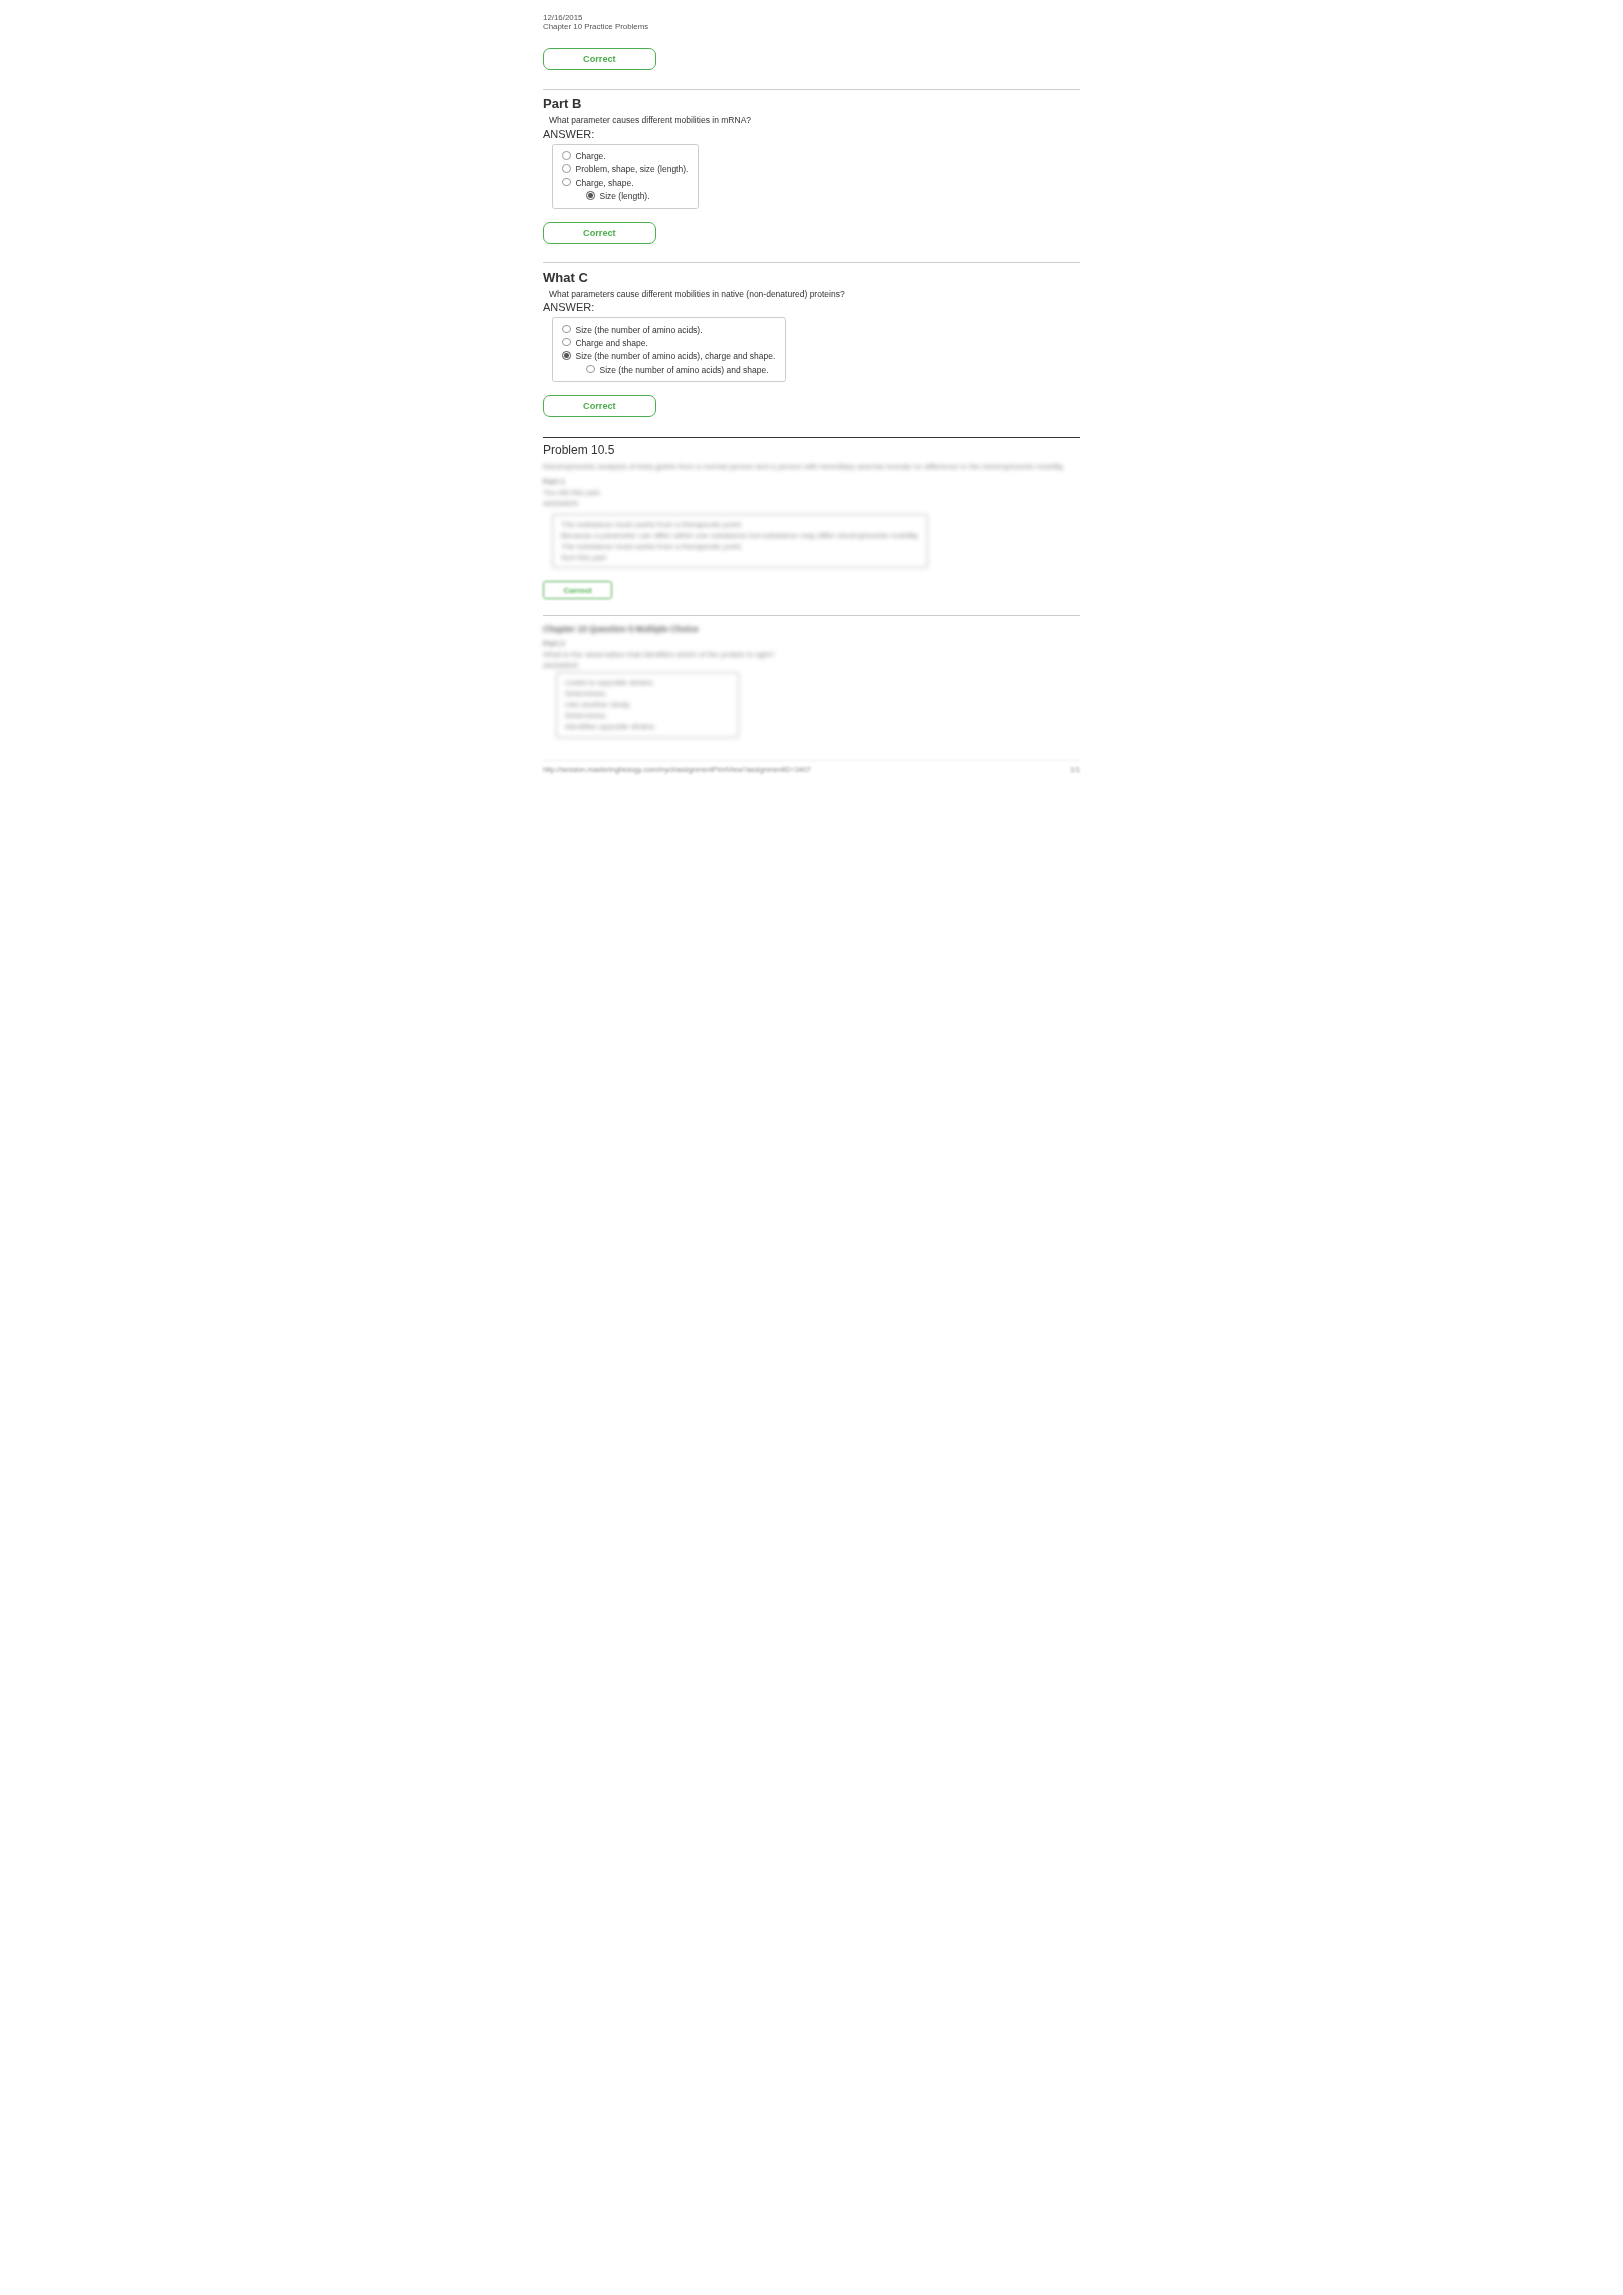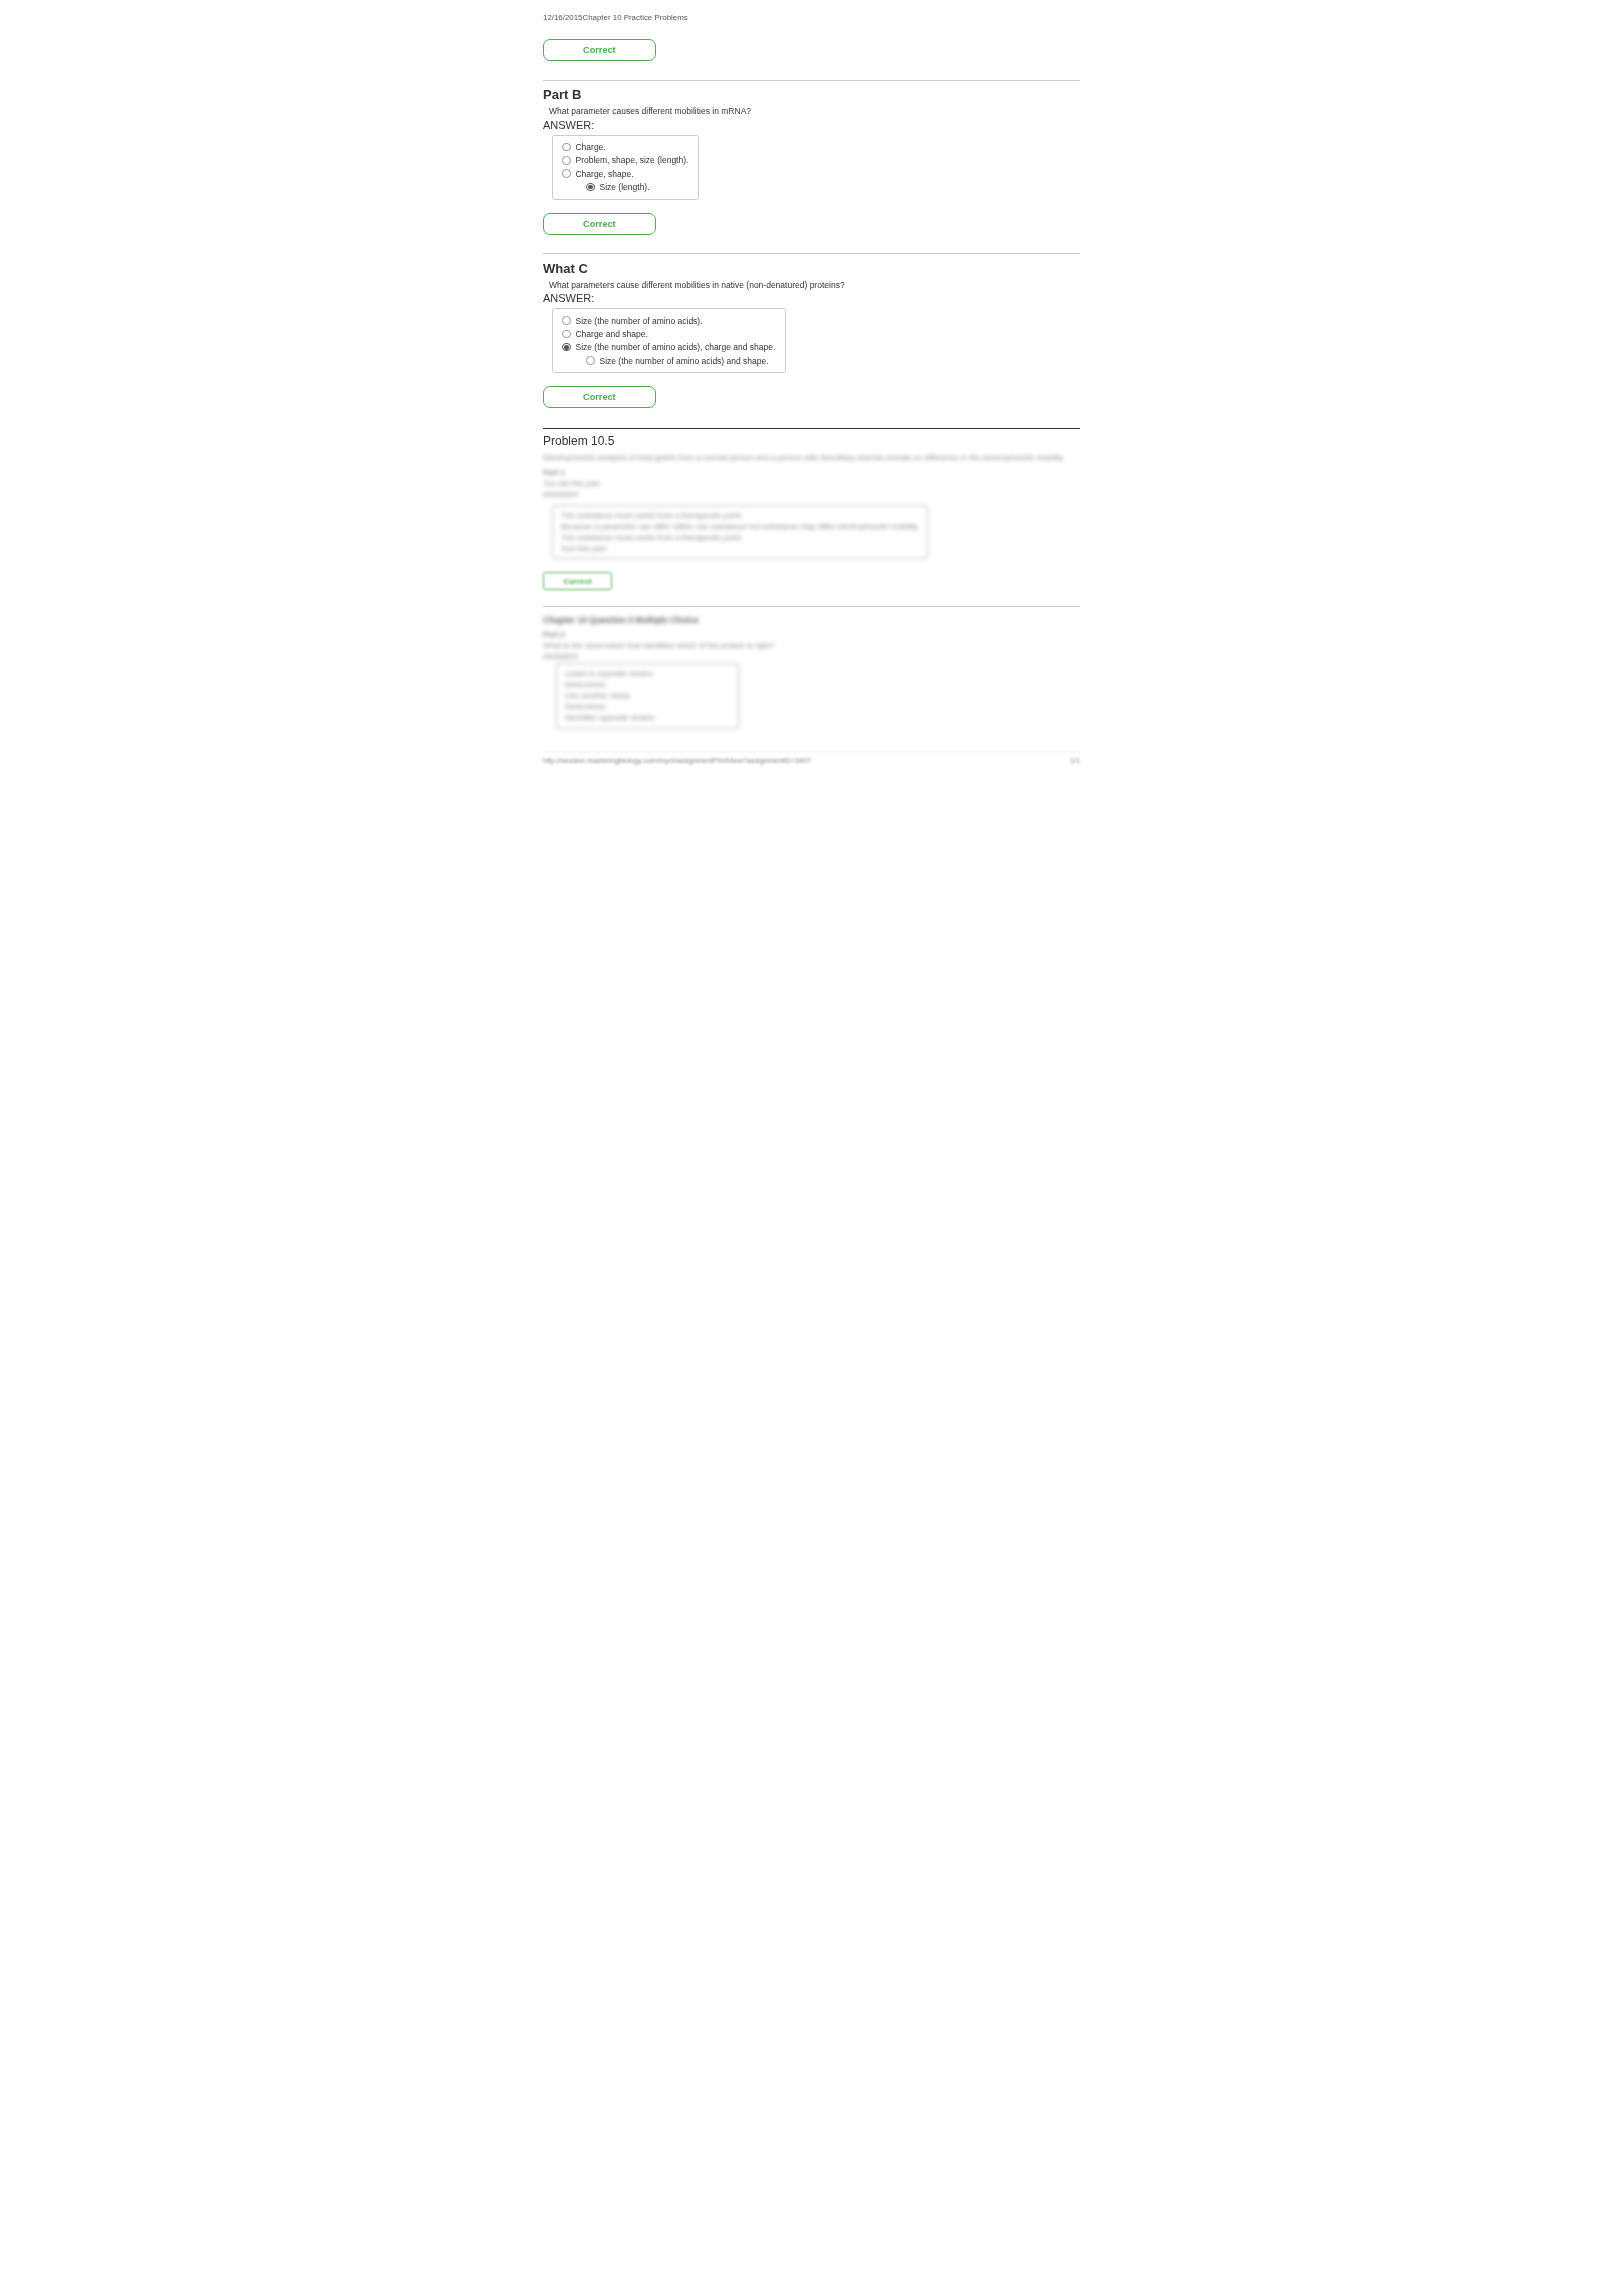--- a/index.html
+++ b/index.html
@@ -11,20 +11,21 @@
       width: 589px;
       margin: 0 auto;
       padding: 13px 26px;
     }
     .page-header {
       display: flex;
       justify-content: flex-start;
       font-size: 7.9px;
       color: #555;
       margin-bottom: 10.5px;
+      flex-direction: column;
     }
     .correct-box {
       display: inline-block;
       border: 1.3px solid #4cae4c;
       color: #4cae4c;
       font-weight: bold;
       font-size: 9.2px;
       padding: 5.2px 39px;
       border-radius: 7px;
       margin: 6.5px 0 9.2px 0;
@@ -52,21 +53,20 @@
     .options-box {
       border: 0.7px solid #ccc;
       border-radius: 2.6px;
       padding: 6.5px 9.2px;
       display: inline-block;
       margin-left: 9.2px;
       margin-bottom: 6.5px;
     }
     .option-row {
       display: flex;
-      align-items: center;
       margin-bottom: 3.3px;
       font-size: 8.5px;
     }
     .option-row:last-child { margin-bottom: 0; padding-left: 24px; }
     .radio-circle {
       width: 8.5px;
       height: 8.5px;
       border-radius: 50%;
       border: 1px solid #999;
       margin-right: 4.6px;

